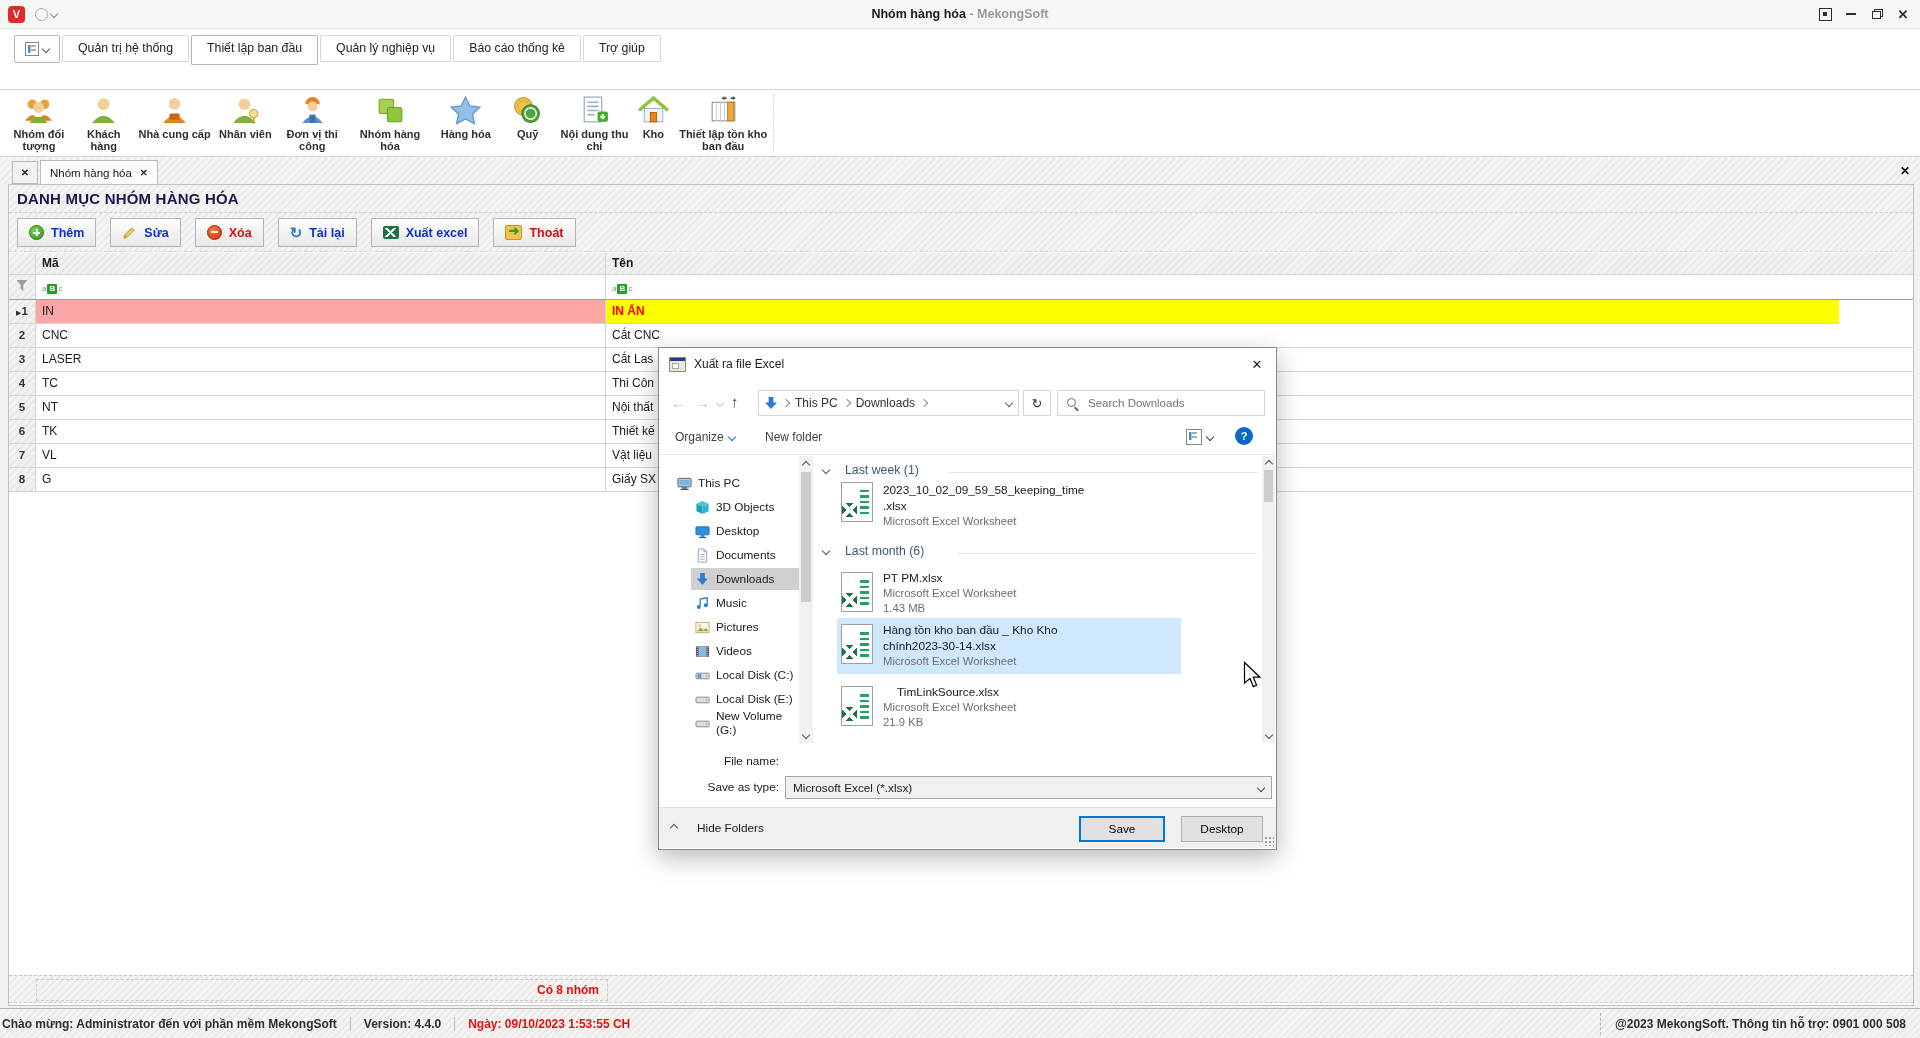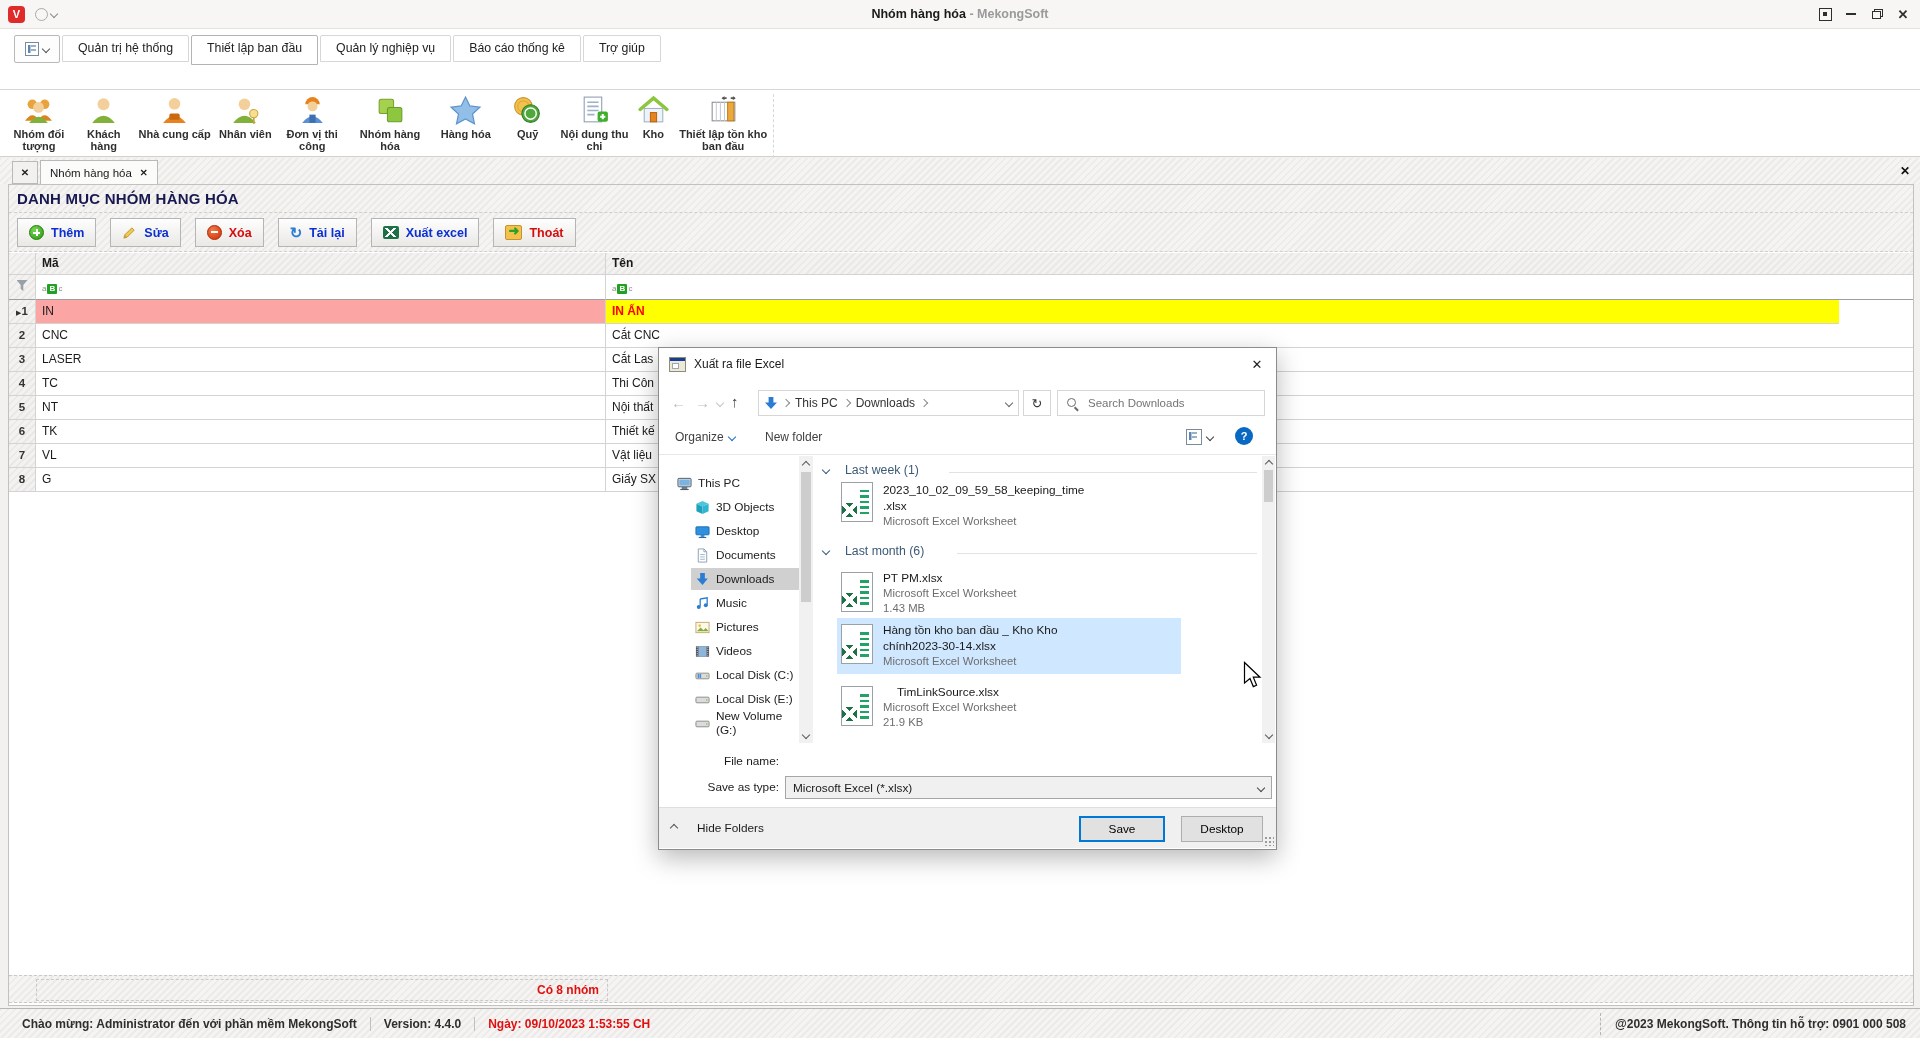--- a/index.html
+++ b/index.html
@@ -66,21 +66,21 @@
 .frow{border-bottom:1px solid #9e9e9e!important}
 .abc{display:inline-flex;align-items:flex-end;gap:1px;font-size:8px;color:#8a8a8a;line-height:10px}
 .abc b{display:inline-grid;place-items:center;width:10px;height:10px;background:#21a121;color:#fff;font-size:8px;border-radius:1px}
 .funnel{display:inline-block;width:11px;height:11px;background:#98a0a8;clip-path:polygon(0 0,100% 0,62% 45%,62% 100%,38% 82%,38% 45%)}
 .rownum{font-weight:bold;color:#333;font-size:11.5px}
 .hlcell{background:#ffff00;color:#ff0000;font-weight:bold}
 .selrow{background:#fca5a5}
 .gfooter{left:0;top:790px;width:1904px;height:28px;border-top:1px dashed #c9c9c9;border-bottom:1px dashed #c9c9c9;box-sizing:border-box}
 .gfbox{left:27px;top:3px;width:572px;height:22px;border:1px dashed #c9c9c9;box-sizing:border-box;text-align:right;line-height:20px;padding-right:8px;color:#e01010;font-weight:bold}
 
-.statusbar{left:0;top:1008px;width:1920px;height:30px;border-top:1px solid #b8b6b3;display:flex;align-items:center;padding:0 22px;gap:13px;box-sizing:border-box;font-weight:bold;color:#2e2e2e}
+.statusbar{left:0;top:1008px;width:1920px;height:30px;border-top:1px solid #b8b6b3;display:flex;align-items:center;padding:0 2px;gap:13px;box-sizing:border-box;font-weight:bold;color:#2e2e2e}
 .ssep{width:1px;height:14px;background:#c0c0c0}
 .sred{color:#e01010}
 .sb-right{position:absolute;right:14px;top:4px;height:22px;display:flex;align-items:center;border-left:1px dashed #b5b5b5;padding-left:14px;font-weight:bold;color:#2e2e2e}
 
 .dialog{left:658px;top:347px;width:617px;height:501px;background:#fff;border:1px solid #8c8c8c;box-shadow:0 8px 24px rgba(0,0,0,.28);z-index:50}
 .dtitle{left:0;top:0;width:617px;height:32px;display:flex;align-items:center;padding-left:10px;gap:8px;box-sizing:border-box;font-size:12px}
 .formicon{position:relative;width:15px;height:13px;background:#ece9d8;border:1px solid #8e8c7a}
 .formicon i{position:absolute;left:0;top:0;right:0;height:3.5px;background:#1b3f8f}
 .formicon b{position:absolute;left:2px;top:5.5px;width:5px;height:4px;background:#fff;border:1px solid #9aa7b5}
 .dclose{position:absolute;right:0;top:0;width:38px;height:32px;display:grid;place-items:center;font-size:13px;color:#222}

